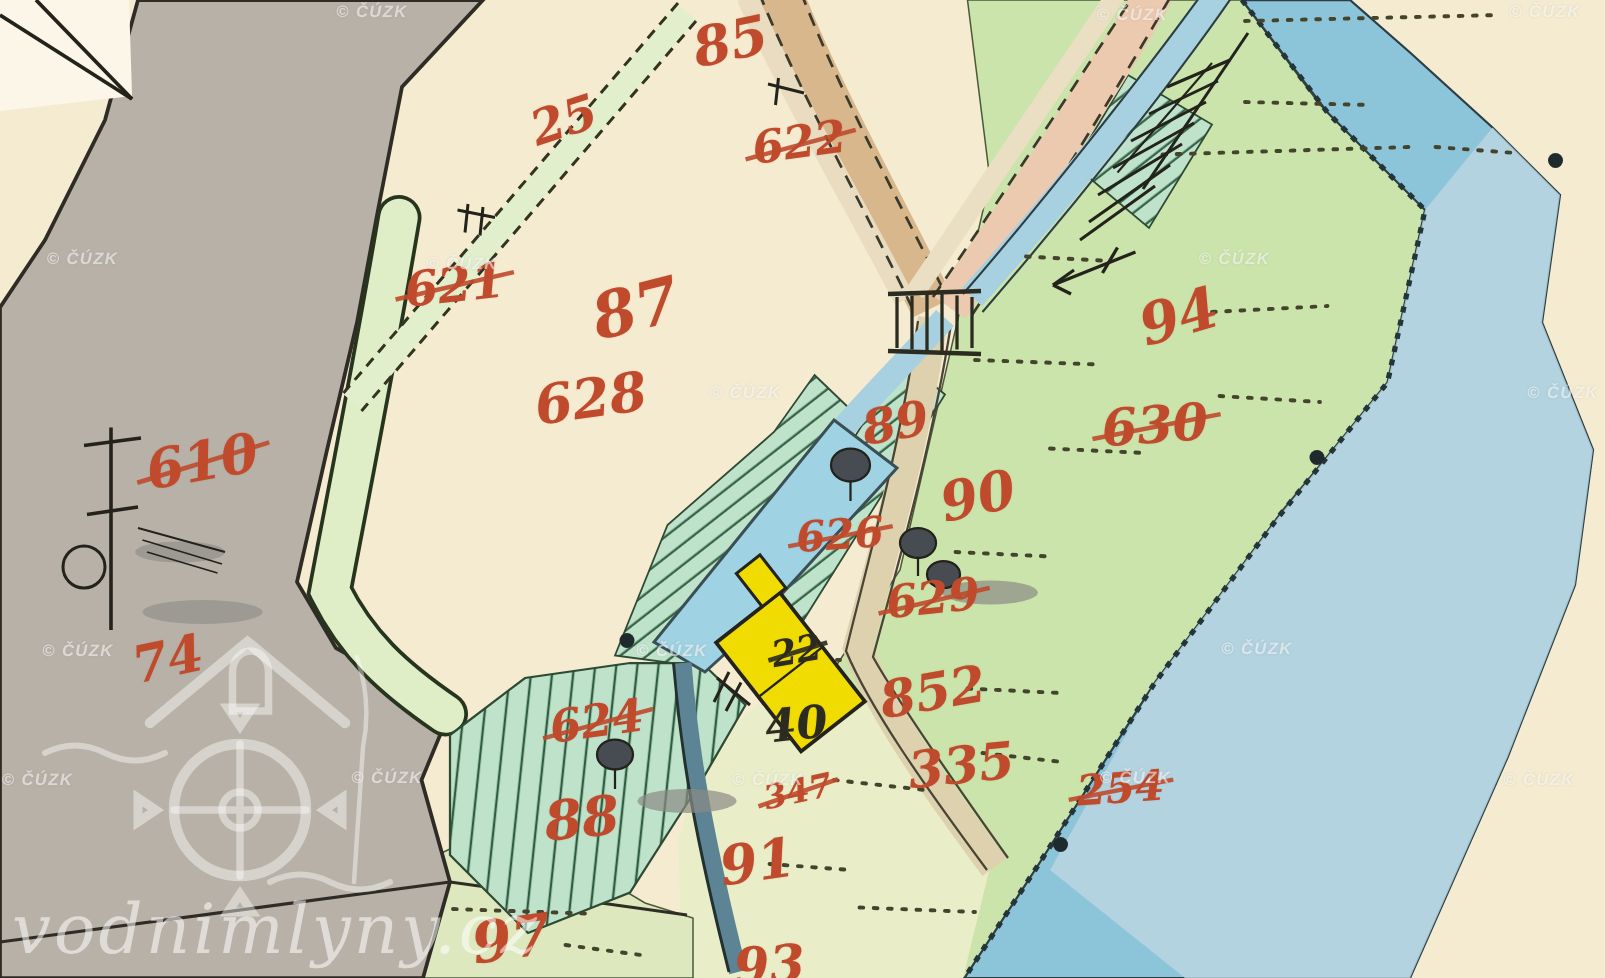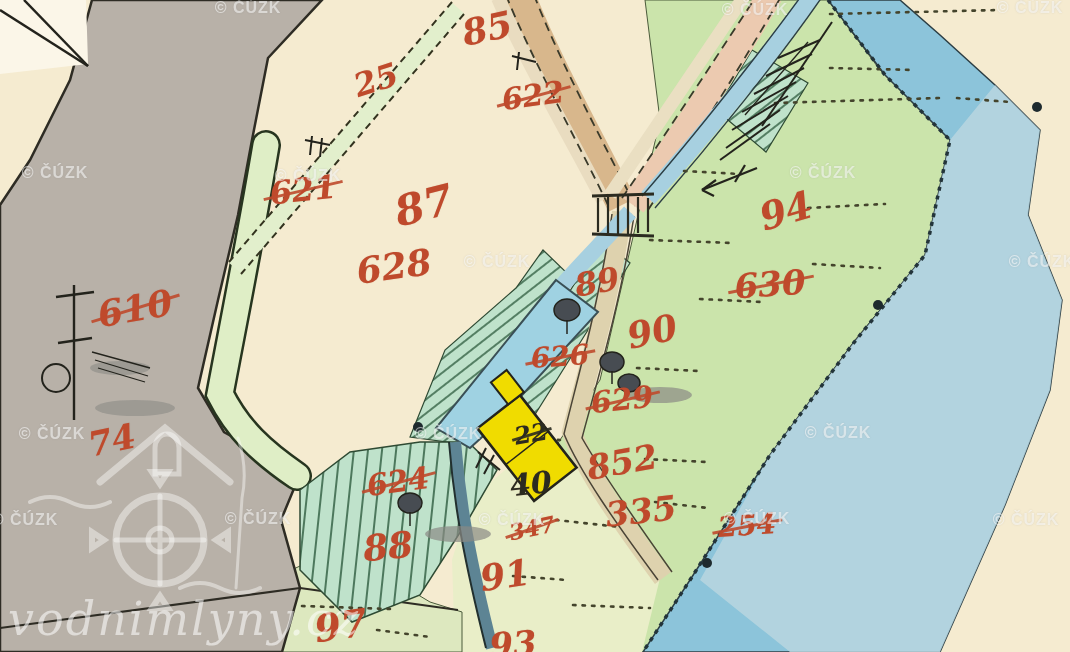--- a/index.html
+++ b/index.html
@@ -6,22 +6,22 @@
   #stage{position:relative;width:1070px;height:652px;overflow:hidden;
          font-family:"Liberation Sans",sans-serif;background:#f5ebd0;}
   #terrain{position:absolute;left:0;top:0;}
   #labels{position:absolute;left:0;top:0;width:1070px;height:652px;}
   .plabel{position:absolute;font-family:"DejaVu Serif",serif;font-style:italic;
           font-weight:700;white-space:nowrap;transform-origin:center;
           text-shadow:0 0 1px rgba(160,60,30,.25);line-height:1;}
   .plabel.crossed::after{content:"";position:absolute;left:-10%;right:-12%;top:46%;
           border-top:3px solid currentColor;transform:rotate(-7deg);opacity:.9;}
   .wm{position:absolute;color:rgba(255,255,255,.55);font-weight:700;
-      font-size:16px;letter-spacing:1px;transform:translate(-50%,-50%);
-      text-shadow:0 0 2px rgba(120,120,120,.2);white-space:nowrap;}
+      font-size:11px;letter-spacing:1px;transform:translate(-50%,-50%);
+      text-shadow:0 0 2px rgba(120,120,120,.2);white-space:nowrap;font-style:italic;}
   #mill-logo{position:absolute;left:0;top:420px;}
   #logo-text{position:absolute;left:8px;top:592px;width:400px;
       font-family:"DejaVu Serif",serif;font-style:italic;font-size:46px;
       color:rgba(255,255,255,.55);letter-spacing:2px;}
 </style>
 </head>
 <body>
 
 <div id="stage">
 

